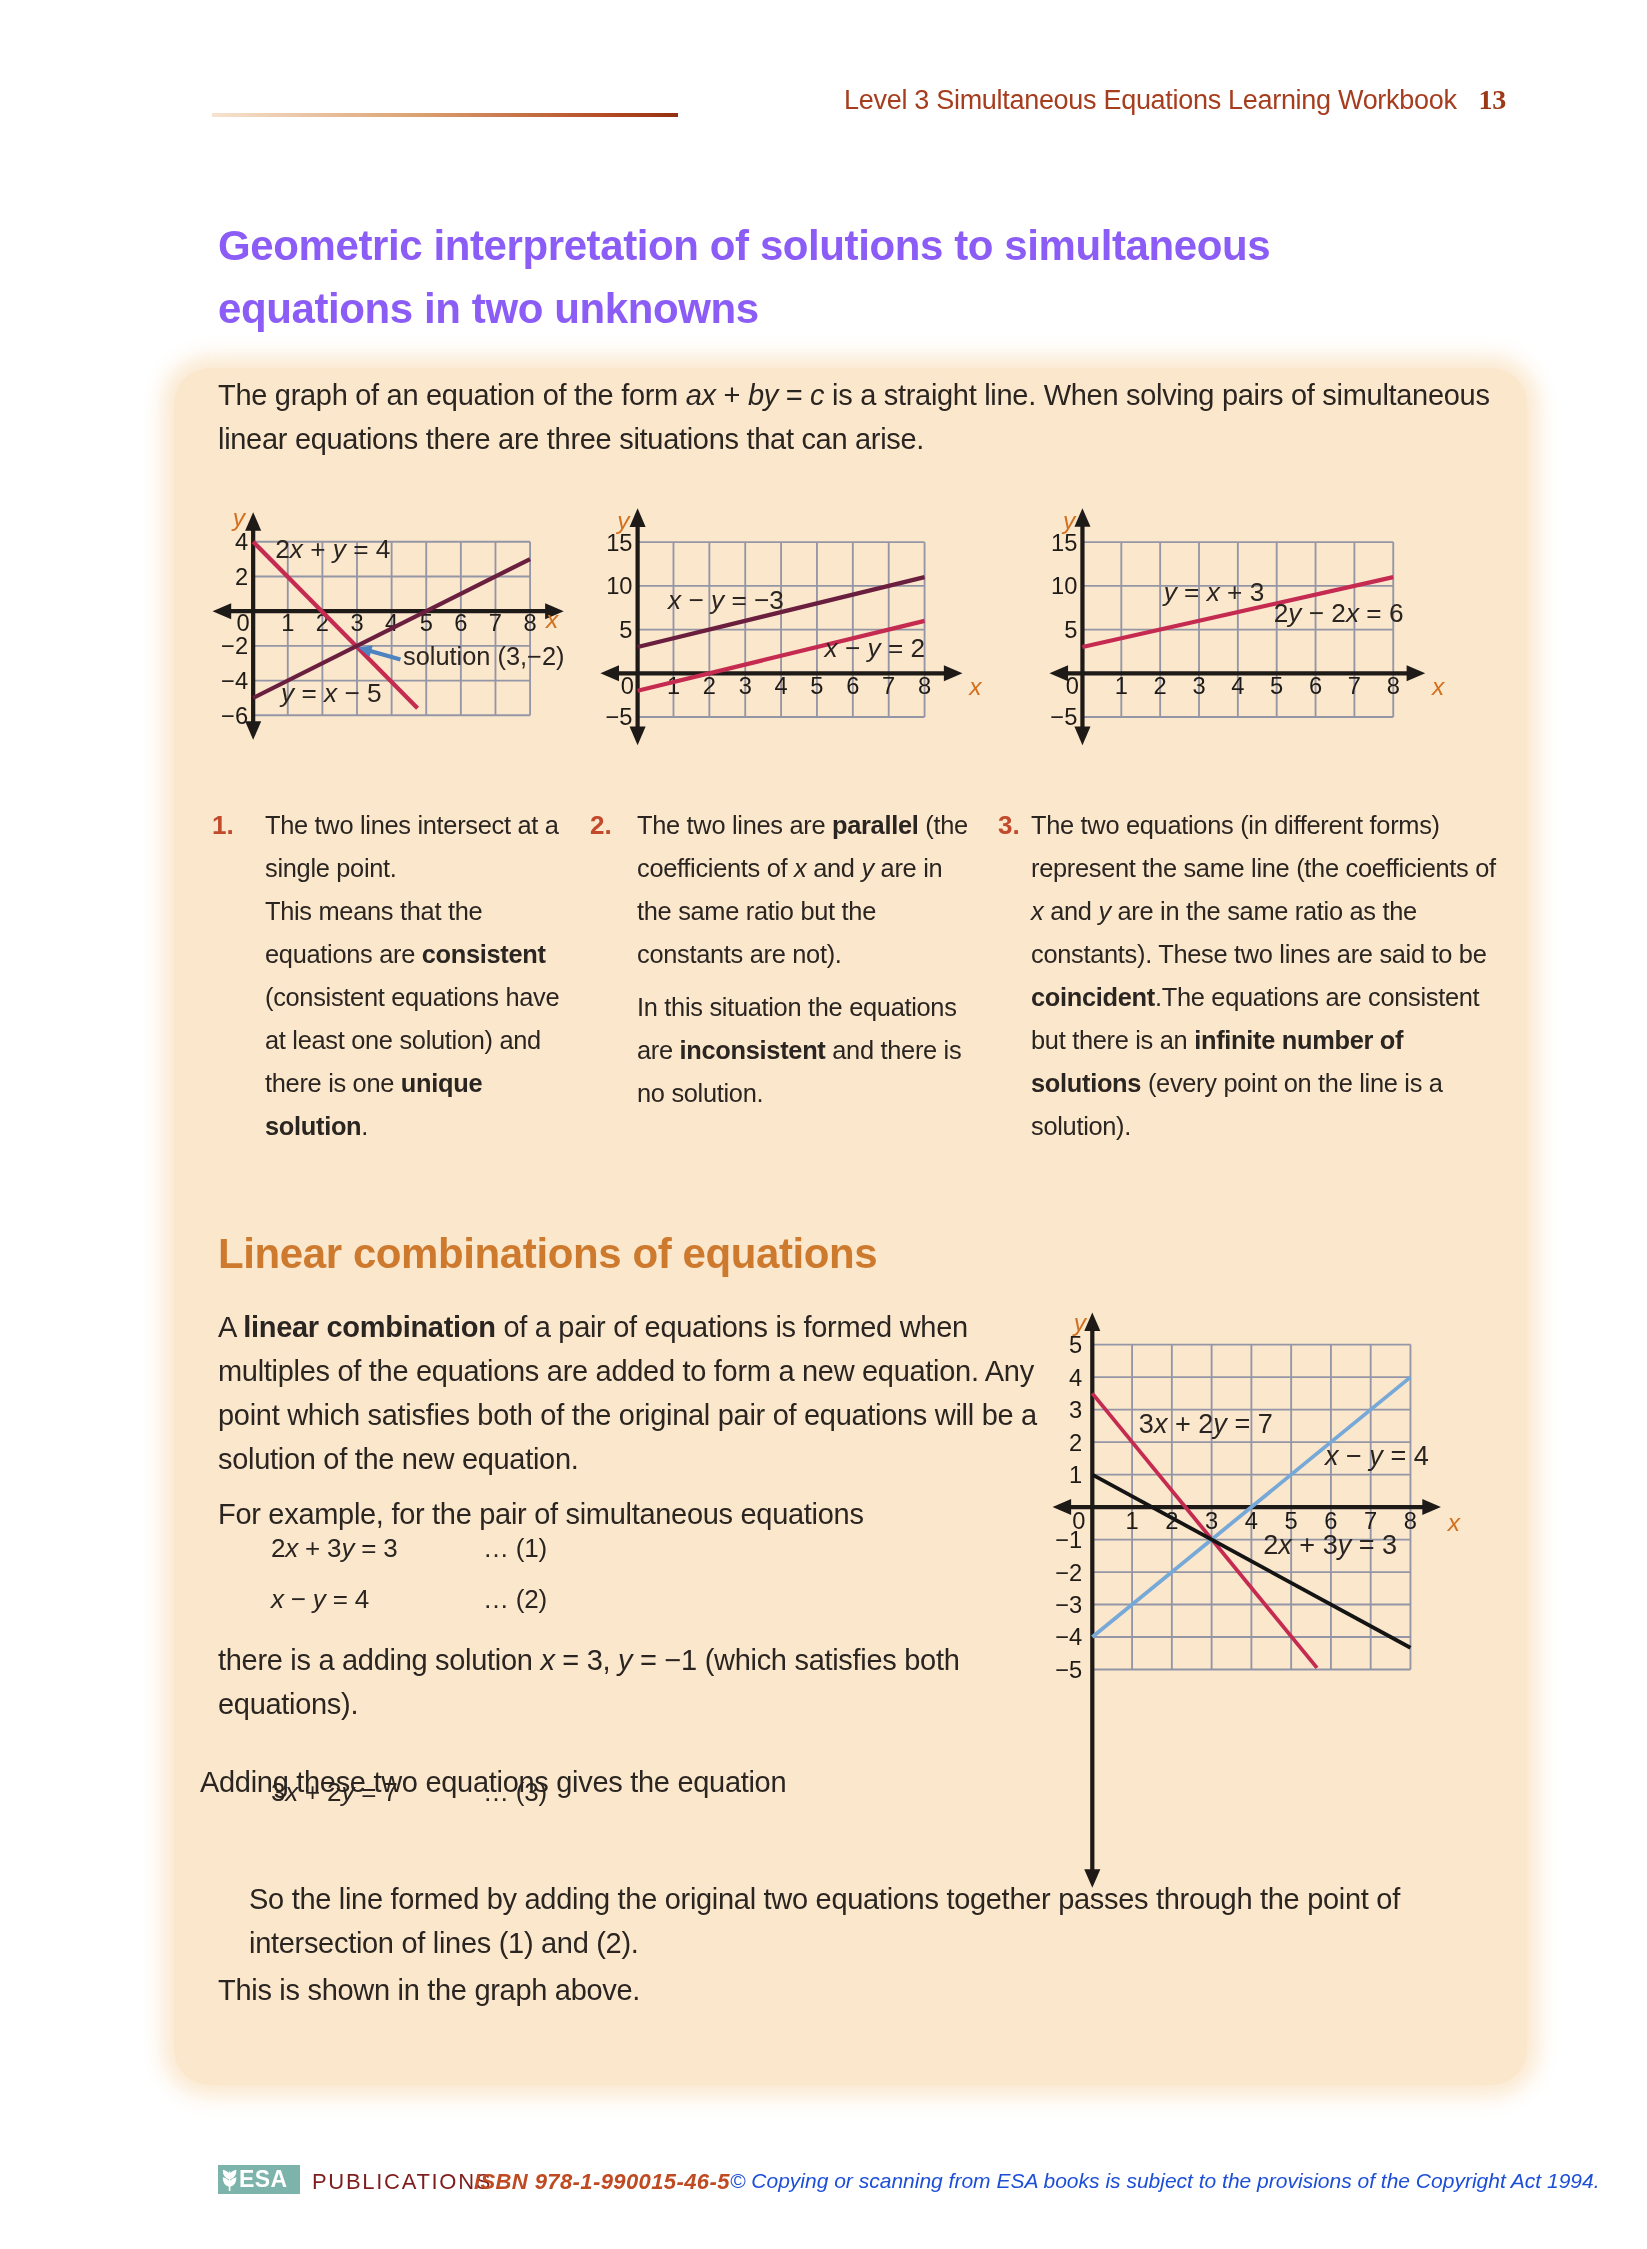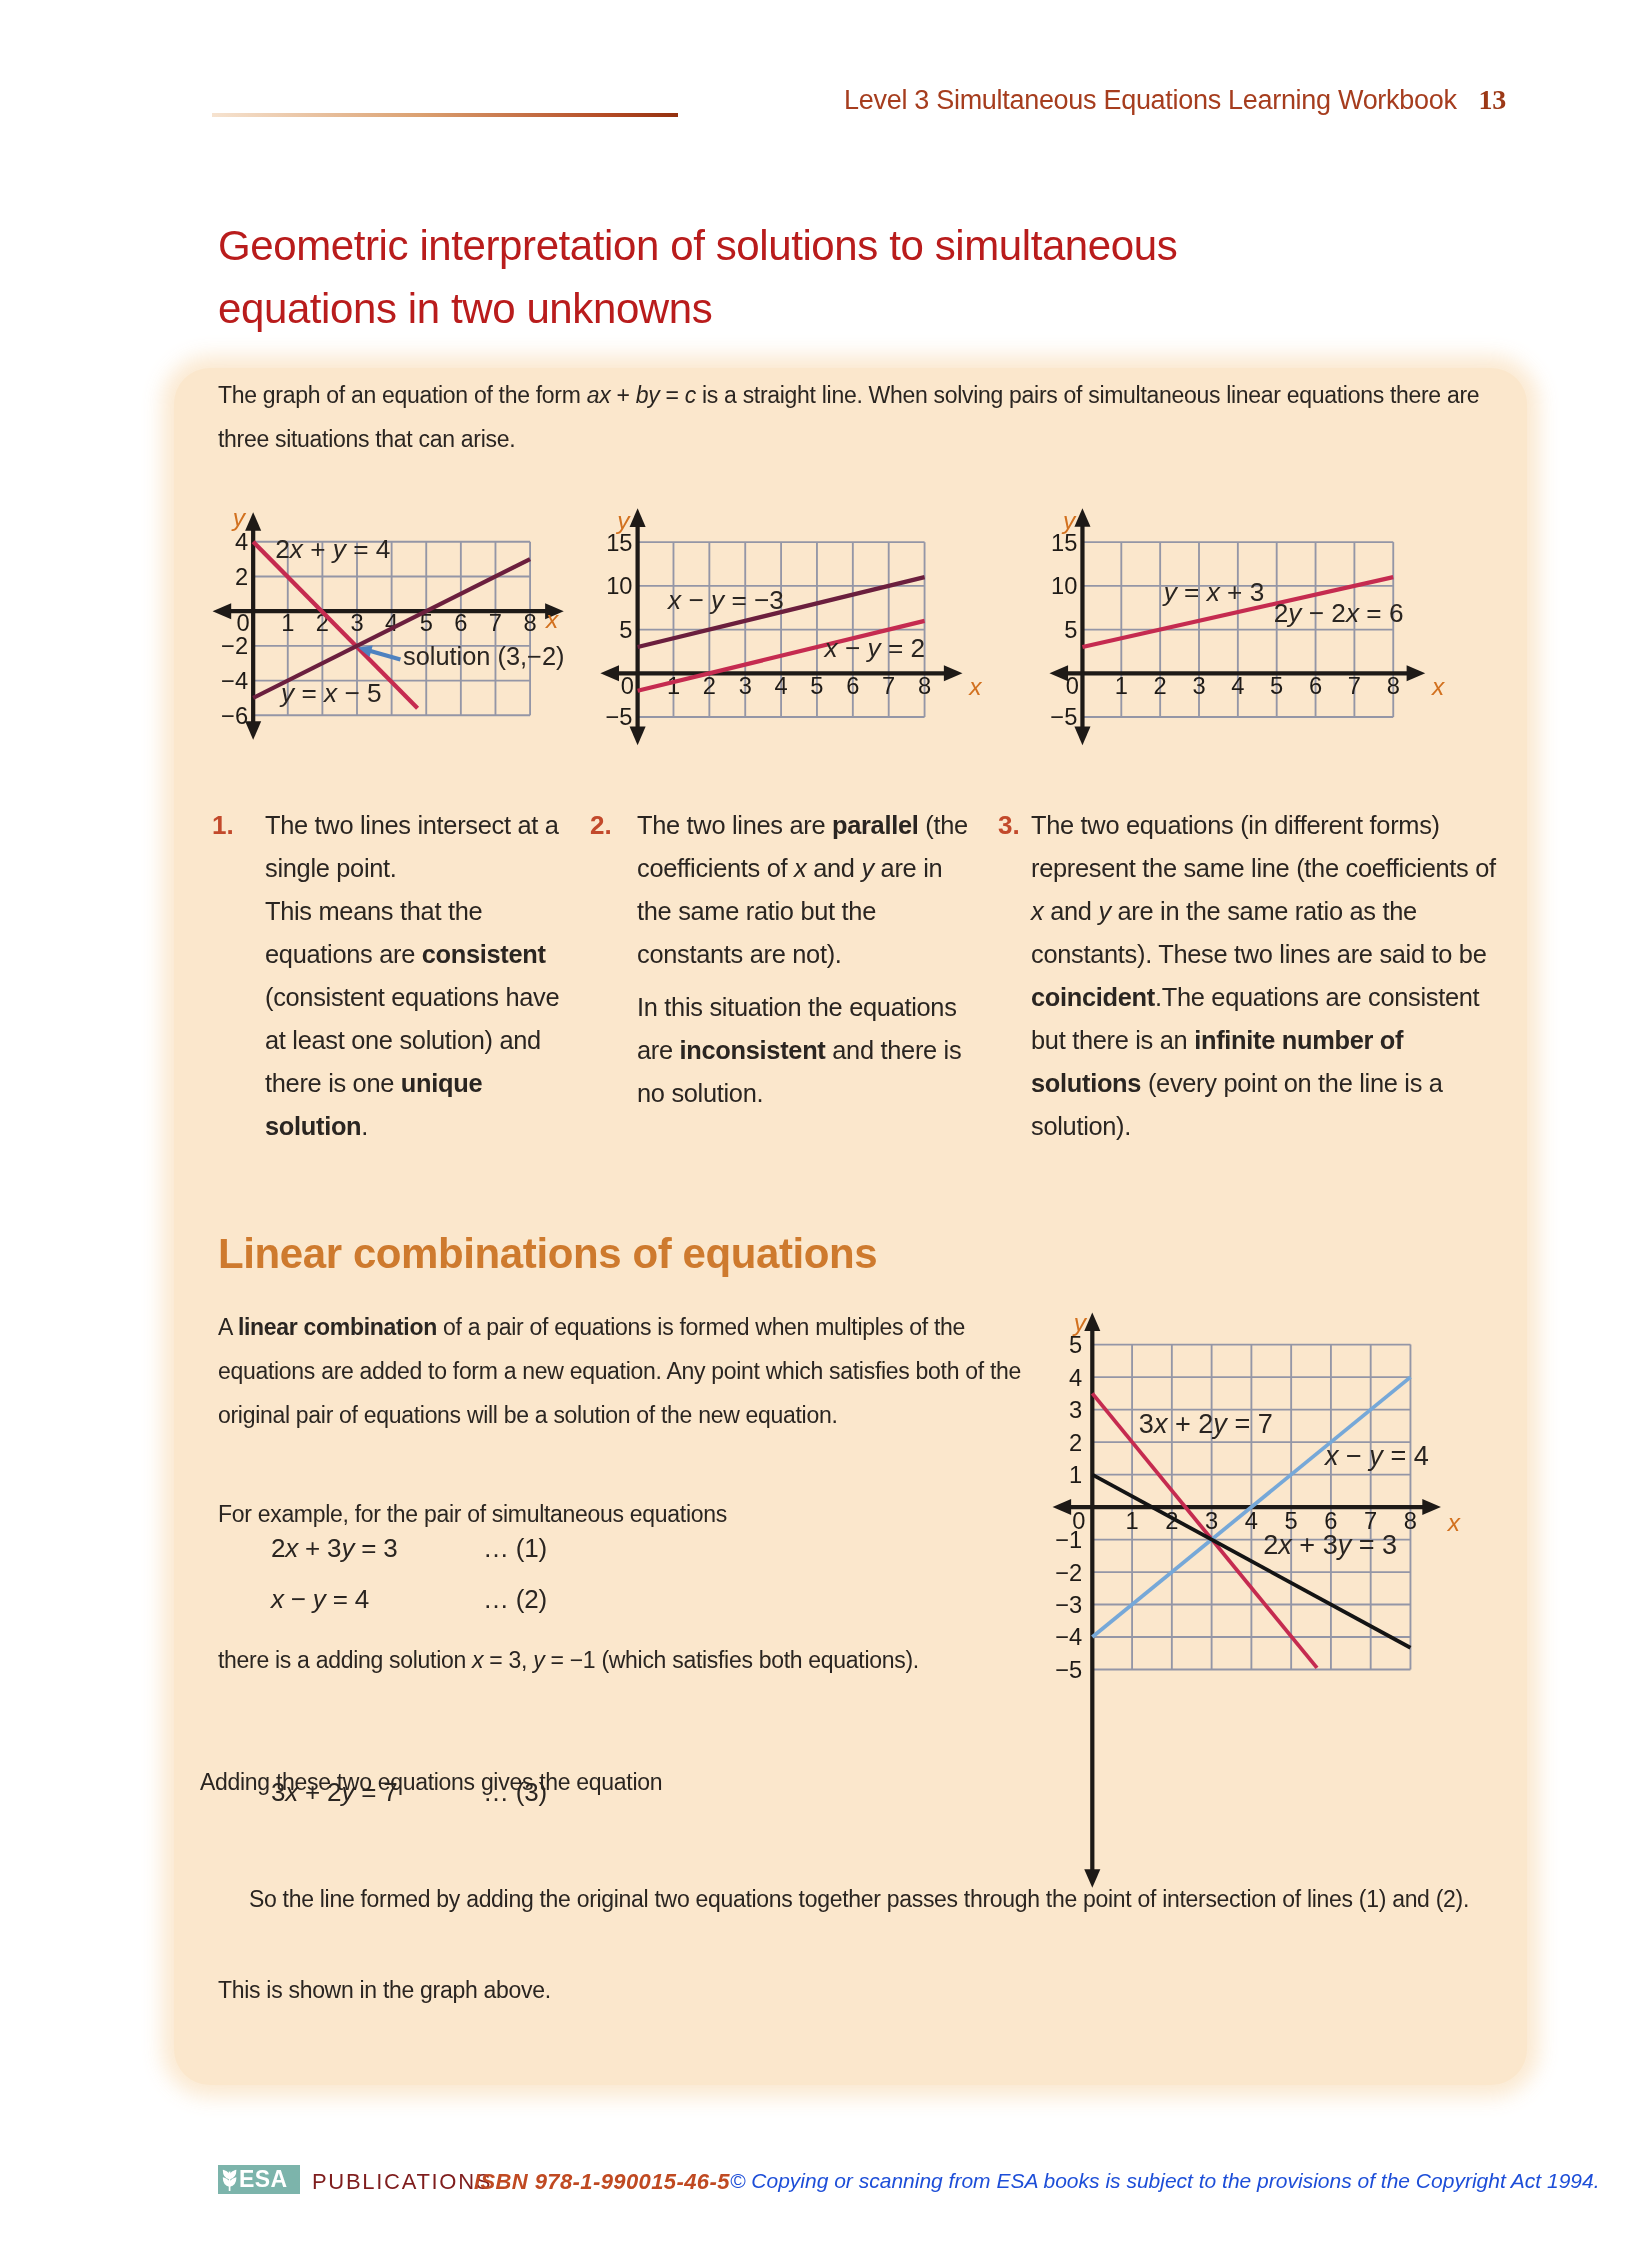--- a/index.html
+++ b/index.html
@@ -3,28 +3,28 @@
 <meta charset="utf-8">
 <style>
   html,body{margin:0;padding:0;background:#ffffff;}
   .page{position:relative;width:1648px;height:2250px;background:#ffffff;
         font-family:"Liberation Sans",sans-serif;color:#2a2521;overflow:hidden;}
   .header-rule{position:absolute;left:212px;top:113px;width:466px;height:4.2px;
                background:linear-gradient(to right,#f6e3d0,#dba070 45%,#b44a24 85%,#93300f);}
   .header-text{position:absolute;top:84px;right:142px;font-size:27px;color:#a63d1e;
                letter-spacing:-0.3px;white-space:nowrap;}
   .header-text .pagenum{font-weight:700;font-size:28px;margin-left:22px;color:#9c3917;font-family:Liberation Serif, serif;}
-  .title1{position:absolute;left:218px;top:214px;font-size:42px;font-weight:400;
-          line-height:63px;color:#b91c1c;letter-spacing:-0.4px;margin:0;}
+  .title1{position:absolute;left:218px;top:214px;font-size:42px;font-weight:700;
+          line-height:63px;color:#8b5cf6;letter-spacing:-0.4px;margin:0;}
   .title2{position:absolute;left:218px;top:1230px;font-size:42px;font-weight:700;
           color:#ce7a2e;letter-spacing:-0.4px;margin:0;}
   .content-box{position:absolute;left:174px;top:368px;width:1353px;height:1717px;
                background:#fbe7cc;border-radius:36px;
                box-shadow:0 0 20.3px 12px rgba(251,231,204,0.9);}
-  .body-text{position:absolute;font-size:23px;line-height:44px;letter-spacing:-0.3px;color:#2a2521;}
+  .body-text{position:absolute;font-size:29px;line-height:44px;letter-spacing:-0.3px;color:#2a2521;}
   .item-num{position:absolute;font-size:26px;font-weight:700;color:#c2492b;line-height:43px;}
   .item-text{position:absolute;font-size:25.4px;line-height:43px;letter-spacing:-0.3px;}
   .item-text p{margin:0;}
   .item-text p.gap{margin-top:10.2px;}
   .eqrow{position:absolute;font-size:26px;letter-spacing:-0.2px;white-space:nowrap;}
   .eqrow .eqf{display:inline-block;width:212px;}
   .rs-b{font-weight:700;}
   .rs-i{font-style:italic;}
   .graph{position:absolute;overflow:visible;font-family:"Liberation Sans",sans-serif;}
   .footer-logo{position:absolute;left:218px;top:2165px;width:82px;height:29px;background:#7cb4ab;

